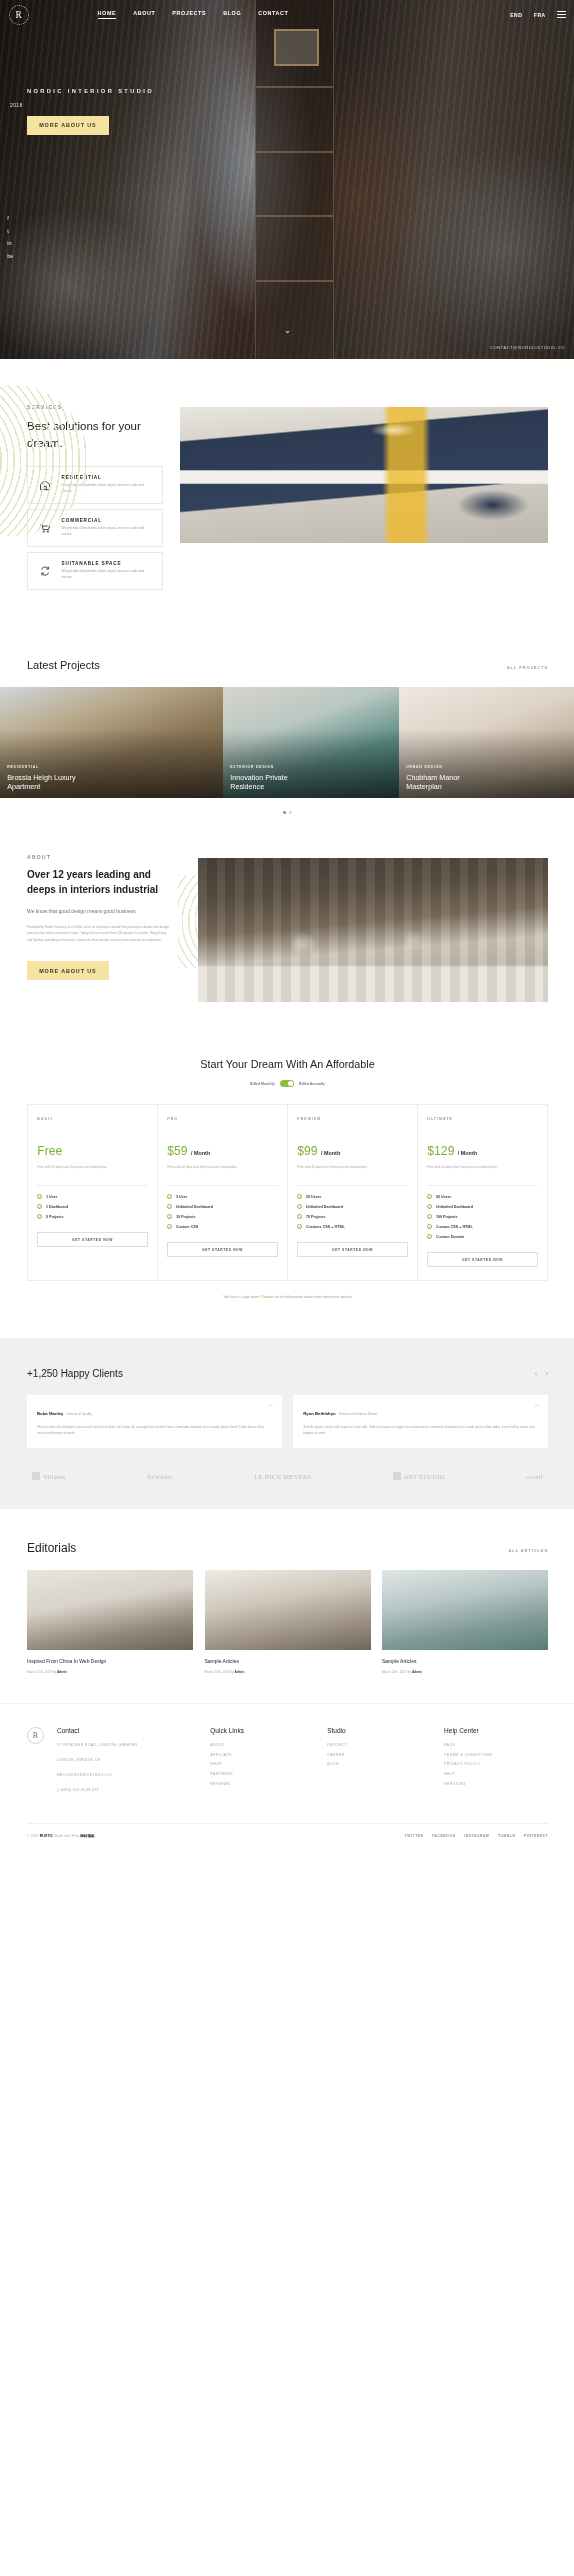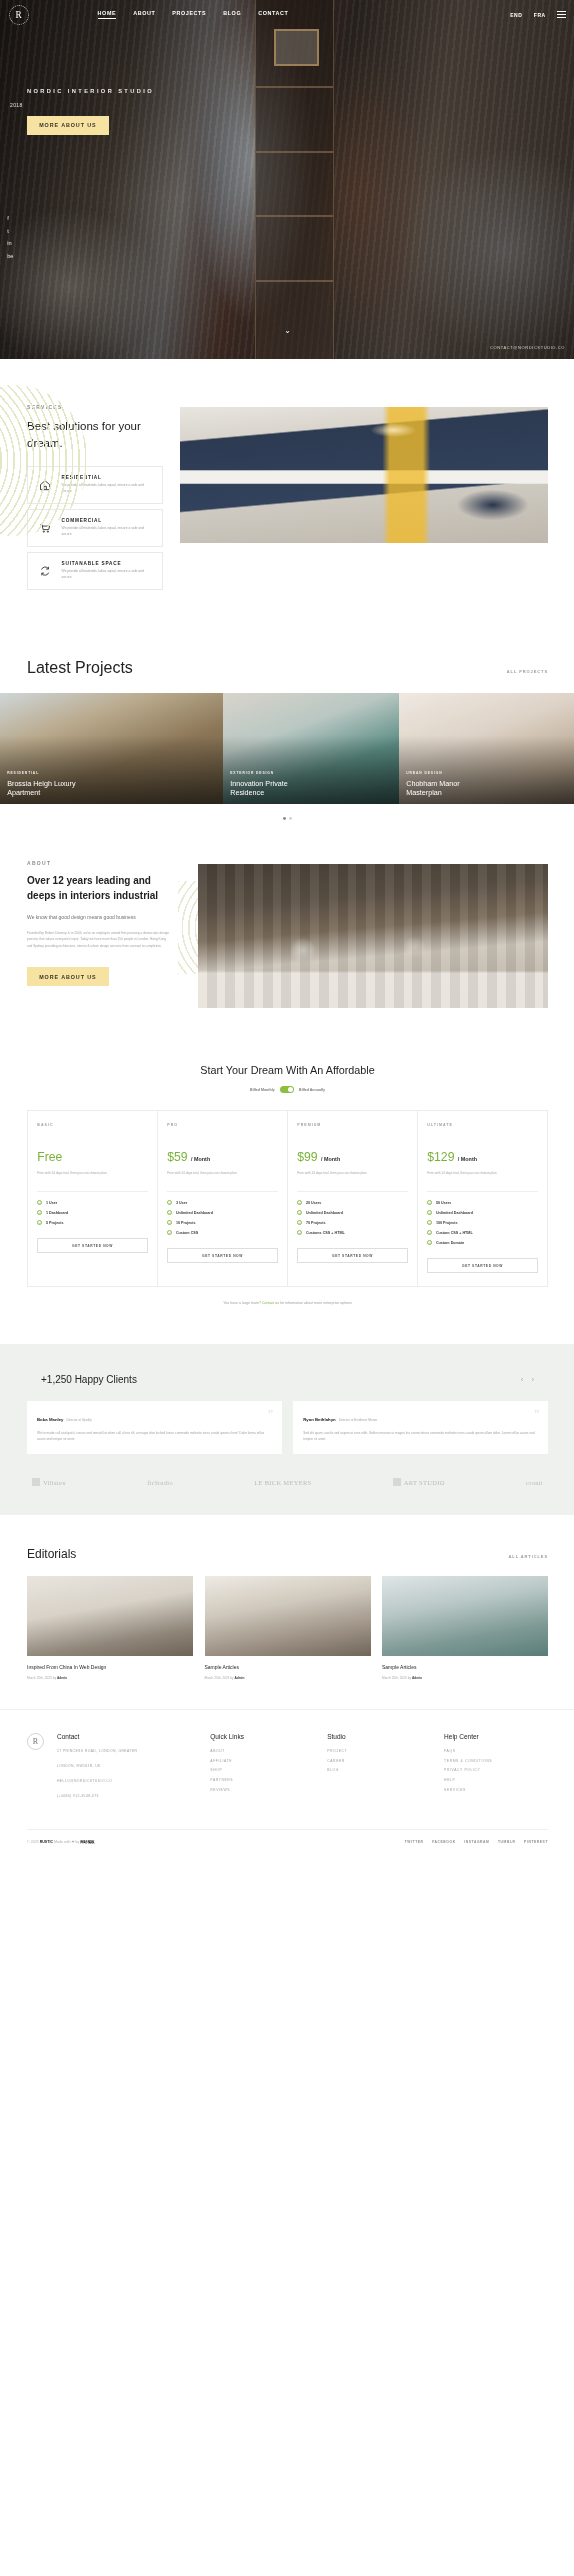--- a/index.html
+++ b/index.html
@@ -66,21 +66,21 @@
   .svc-img:after{content:"";position:absolute;inset:0;
     background:
       radial-gradient(ellipse 33px 10px at 58% 17%, rgba(255,235,190,.85), transparent 70%),
       linear-gradient(90deg, transparent 55%, rgba(239,187,46,.8) 57%, rgba(239,187,46,.8) 66%, transparent 68%),
       linear-gradient(180deg, transparent 46%, #f2f0ec 47%, #f2f0ec 56%, transparent 57%),
       radial-gradient(ellipse 50px 21.5px at 85% 72%, rgba(24,38,64,.9), transparent 72%);}
 
   
   .projects{padding:29px 0 0;}
   .proj-head{display:flex;align-items:baseline;padding:0 27px;}
-  .proj-head h2{font-size:16px;font-weight:normal;color:#232322;}
+  .proj-head h2{font-size:11px;font-weight:normal;color:#232322;}
   .proj-link{margin-left:auto;font-size:4px;letter-spacing:0.9px;color:#9b9b9b;font-weight:bold;text-decoration:none;}
   .proj-grid{display:flex;margin-top:16px;}
   .proj{position:relative;flex:1;height:111px;overflow:hidden;cursor:pointer;}
   .proj:nth-child(1){background:linear-gradient(160deg,#cfd6d8 0%,#b9a98c 30%,#8a7556 60%,#6d5c42 100%);padding-left:47px;}
   .proj:nth-child(2){background:linear-gradient(160deg,#d8d4cc 0%,#b9c7c2 35%,#5d8f86 65%,#3f6b64 100%);}
   .proj:nth-child(3){background:linear-gradient(160deg,#efe9e2 0%,#ddd2c6 40%,#b9a892 75%,#8d7c68 100%);}
   .proj:nth-child(4){background:linear-gradient(160deg,#4a4642 0%,#6b6159 35%,#cdbfa8 72%,#7d6f5c 100%);}
   .proj:after{content:"";position:absolute;inset:0;background:linear-gradient(180deg,transparent 38%,rgba(0,0,0,.62) 100%);}
   .proj-txt{position:absolute;left:7.2px;bottom:7.2px;z-index:2;}
   .proj-cat{font-size:3.3px;letter-spacing:0.9px;color:#f2efe9;font-weight:bold;}
@@ -125,21 +125,21 @@
   .plan hr{border:none;border-top:0.7px solid #eee;margin:8px 0;}
   .feat{display:flex;align-items:center;gap:3.6px;margin-bottom:5px;}
   .chk{width:5px;height:5px;border-radius:50%;border:0.7px solid #8cb84a;color:#8cb84a;font-size:3.3px;display:flex;align-items:center;justify-content:center;flex:0 0 5px;}
   .feat span{font-size:3.7px;color:#3b3b3b;font-weight:bold;}
   .plan-btn{margin-top:8px;width:100%;border:0.7px solid #dedede;background:#fff;color:#555;font-size:3.3px;letter-spacing:0.6px;font-weight:bold;padding:4.3px 0;cursor:pointer;}
   .pricing-note{font-size:3.6px;color:#a1a1a1;margin-top:14.4px;}
   .pricing-note a{color:#7ab238;text-decoration:none;}
 
   
   .testi{background:#eef1ee;padding:30px 0 29px;position:relative;}
-  .testi-head{display:flex;align-items:center;padding:0 41px;}
+  .testi-head{display:flex;align-items:center;padding:0 27px;}
   .testi-head h2{font-size:10px;font-weight:normal;color:#232322;}
   .arrows{margin-left:auto;display:flex;gap:8.6px;color:#9b9b9b;font-size:6.5px;}
   .cards{display:flex;gap:11.5px;padding:16px 27px 0;}
   .tcard{flex:1;background:#fff;padding:10px 10px 11.5px;position:relative;}
   .quote{position:absolute;right:8.6px;top:6.5px;color:#dfe4de;font-size:11.5px;font-family:"Liberation Serif",serif;}
   .tname{font-size:4.3px;font-weight:bold;color:#222;}
   .trole{font-size:3.2px;color:#a6a6a6;margin-left:2.9px;}
   .ttext{font-size:3.2px;color:#a3a3a3;line-height:2;margin-top:6.5px;}
   .brands{display:flex;align-items:center;justify-content:space-between;padding:24.4px 32px 0;opacity:.42;}
   .brand{font-size:6.5px;color:#6f6f6f;letter-spacing:0.3px;font-family:"Liberation Serif",serif;}

